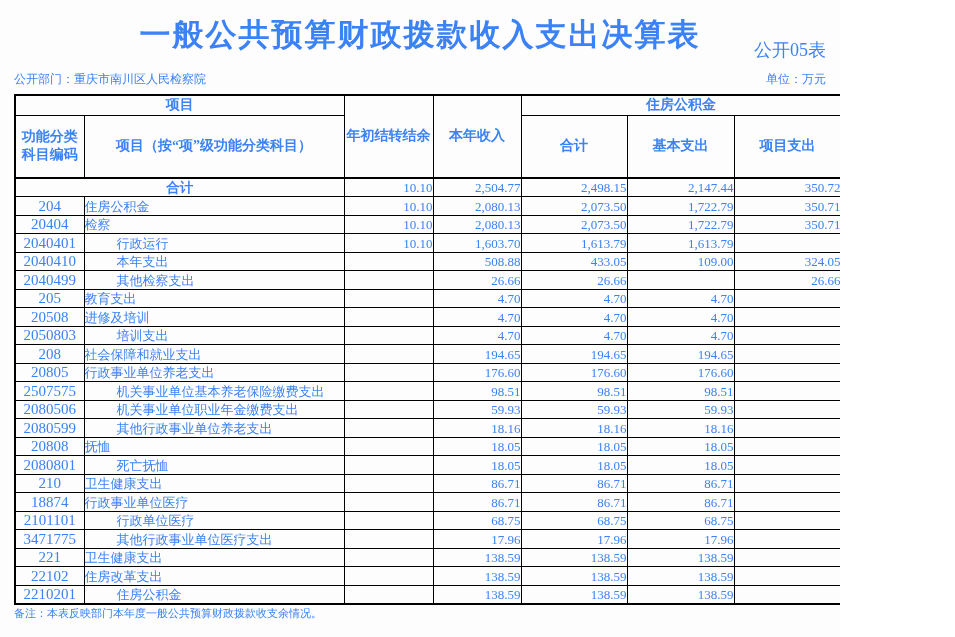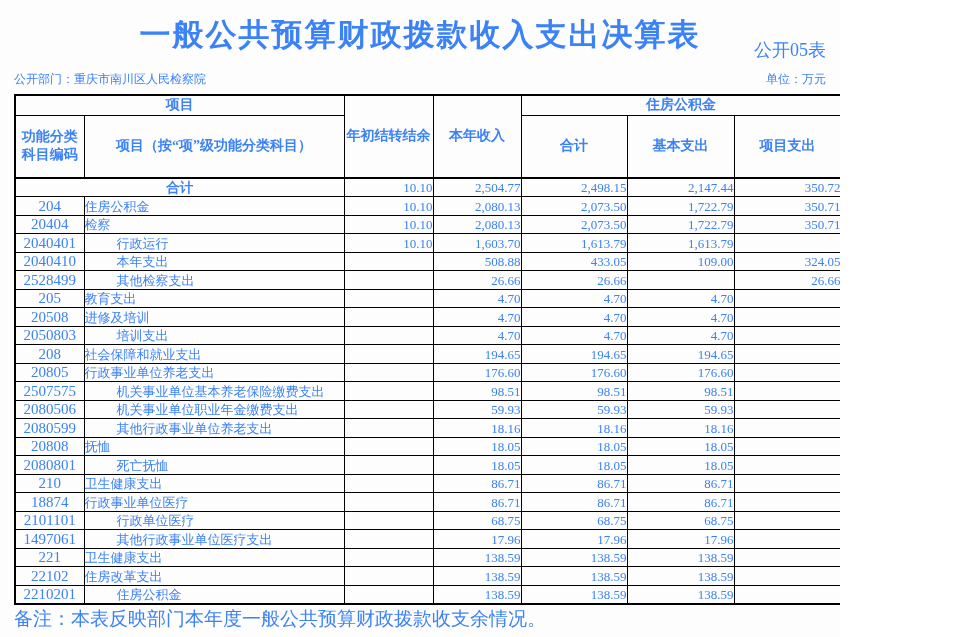--- a/index.html
+++ b/index.html
@@ -84,21 +84,21 @@
     font-size: 13.5px;
   }
   td.num {
     text-align: right;
     padding-right: 3px;
   }
   .note {
     position: absolute;
     top: 606px;
     left: 14px;
-    font-size: 19px;
+    font-size: 11px;
     font-weight: 500;
   }
 </style>
 </head>
 <body>
 
 <div class="page">
 
   <div class="title">一般公共预算财政拨款收入支出决算表</div>
 
@@ -180,21 +180,21 @@
           <td class="code">2040410</td>
           <td class="name indent">本年支出</td>
           <td class="num"></td>
           <td class="num">508.88</td>
           <td class="num">433.05</td>
           <td class="num">109.00</td>
           <td class="num">324.05</td>
           <td class="num">16.71</td>
         </tr>
         <tr>
-          <td class="code">2528499</td>
+          <td class="code">2040499</td>
           <td class="name indent">其他检察支出</td>
           <td class="num"></td>
           <td class="num">26.66</td>
           <td class="num">26.66</td>
           <td class="num"></td>
           <td class="num">26.66</td>
           <td class="num"></td>
         </tr>
         <tr>
           <td class="code">205</td>
@@ -320,21 +320,21 @@
           <td class="code">2101101</td>
           <td class="name indent">行政单位医疗</td>
           <td class="num"></td>
           <td class="num">68.75</td>
           <td class="num">68.75</td>
           <td class="num">68.75</td>
           <td class="num"></td>
           <td class="num"></td>
         </tr>
         <tr>
-          <td class="code">1497061</td>
+          <td class="code">3471775</td>
           <td class="name indent">其他行政事业单位医疗支出</td>
           <td class="num"></td>
           <td class="num">17.96</td>
           <td class="num">17.96</td>
           <td class="num">17.96</td>
           <td class="num"></td>
           <td class="num"></td>
         </tr>
         <tr>
           <td class="code">221</td>

